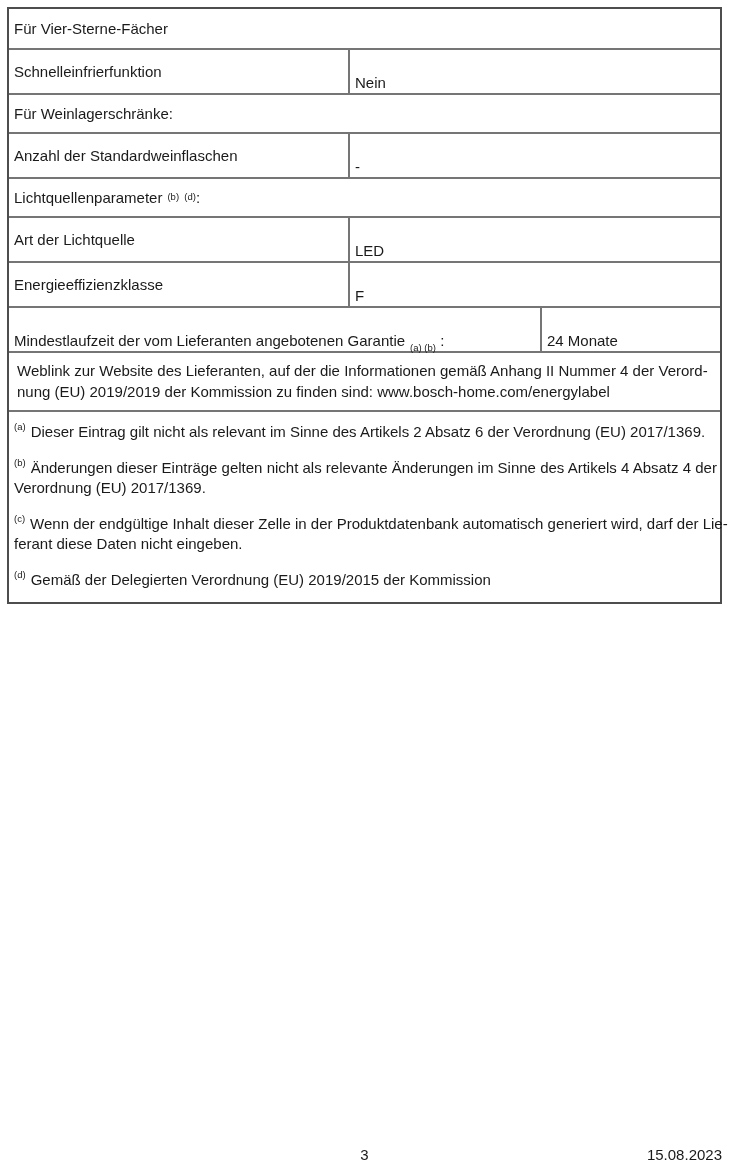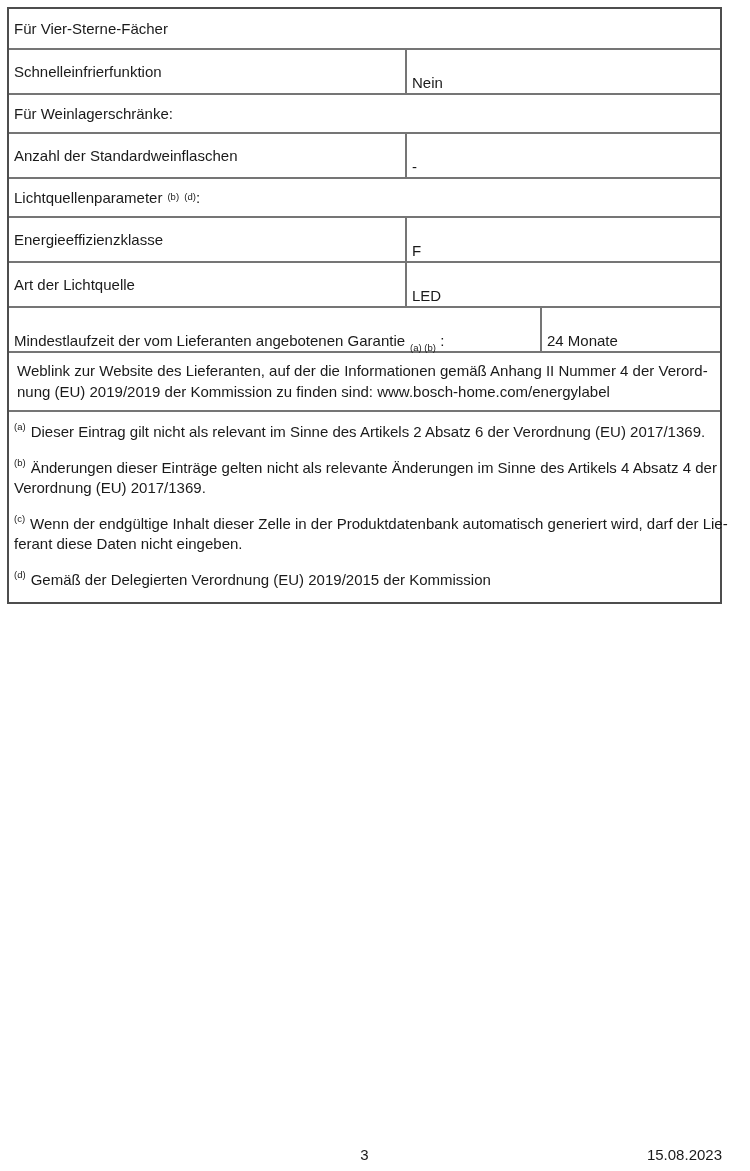--- a/index.html
+++ b/index.html
@@ -14,21 +14,21 @@
     overflow: hidden;
   }
   .datatable {
     position: absolute; left: 7px; top: 7px; width: 715px;
     border: 2px solid #4d4d4d;
     background: #fff;
   }
   .row { display: flex; align-items: stretch; border-top: 2px solid #757575; min-height: 39px; }
   .row:first-child { border-top: 0; }
   .cell { display: flex; align-items: center; padding: 2px 8px 2px 5px; }
-  .cell.label { width: 398px; flex: none; border-right: 2px solid #757575; }
+  .cell.label { width: 341px; flex: none; border-right: 2px solid #757575; }
   .cell.label-wide { width: 533px; flex: none; border-right: 2px solid #757575; align-items: flex-end; }
   .cell.value { flex: 1; margin-top: 22px; }
   .cell.full { flex: 1; }
   .bold { font-weight: normal; }
   sup.marker {
     font-size: 9.5px; line-height: 0; white-space: pre;
     position: relative; top: -1px;
   }
   .gap-l { margin-left: 5px; }
   .suffix { white-space: pre; }
@@ -82,33 +82,33 @@
   <div class="row">
     <div class="cell full bold">
       <span>Lichtquellenparameter</span>
         <sup class="marker gap-l">(b)  (d)</sup>
         <span class="suffix">:</span>
     </div>
   </div>
 
   <div class="row">
     <div class="cell label">
-      <span>Energieeffizienzklasse</span>
+      <span>Art der Lichtquelle</span>
     </div>
     <div class="cell value">
-      <span>F</span>
+      <span>LED</span>
     </div>
   </div>
 
   <div class="row">
     <div class="cell label">
-      <span>Art der Lichtquelle</span>
+      <span>Energieeffizienzklasse</span>
     </div>
     <div class="cell value">
-      <span>LED</span>
+      <span>F</span>
     </div>
   </div>
 
   <div class="row">
     <div class="cell label-wide bold">
       <span>Mindestlaufzeit der vom Lieferanten angebotenen Garantie</span>
         <sup class="marker gap-l">(a) (b)</sup>
         <span class="suffix"> :</span>
     </div>
     <div class="cell value">

